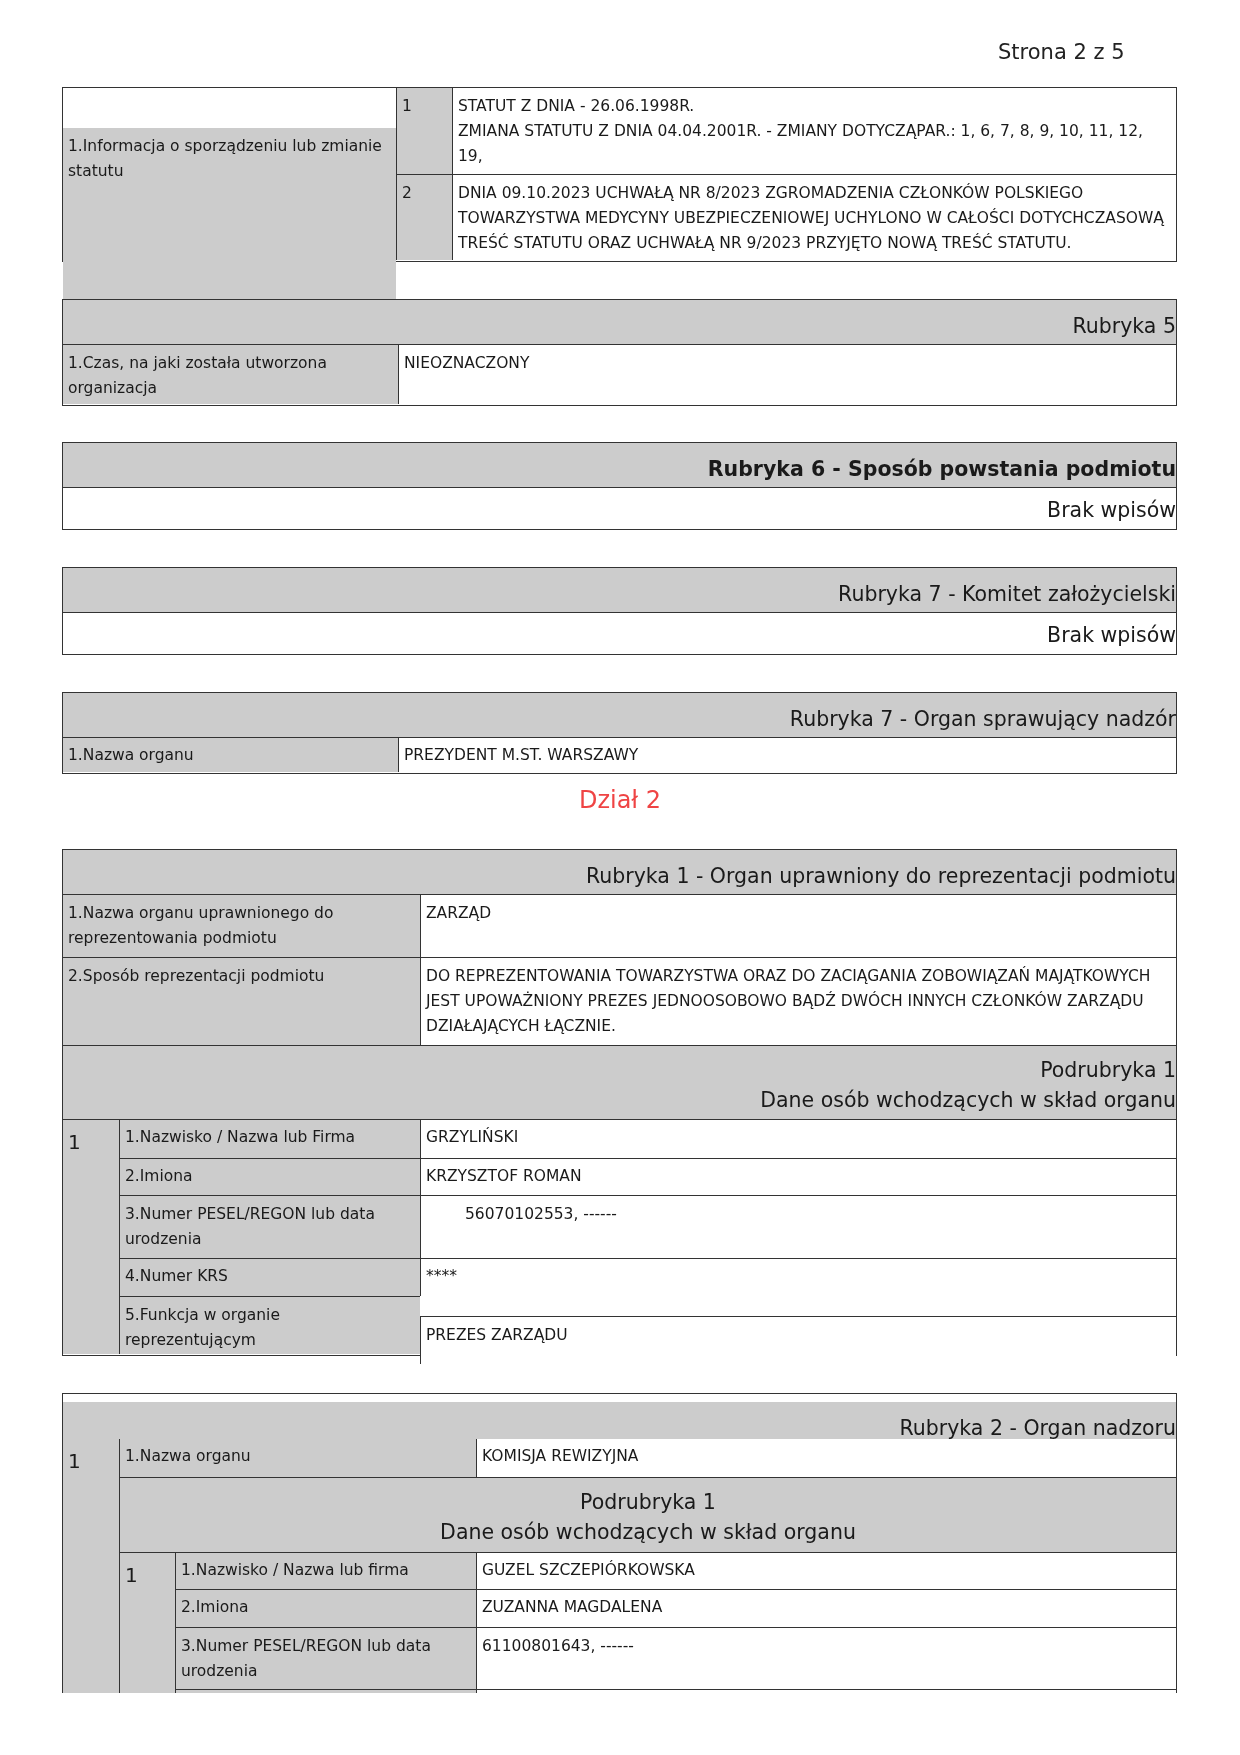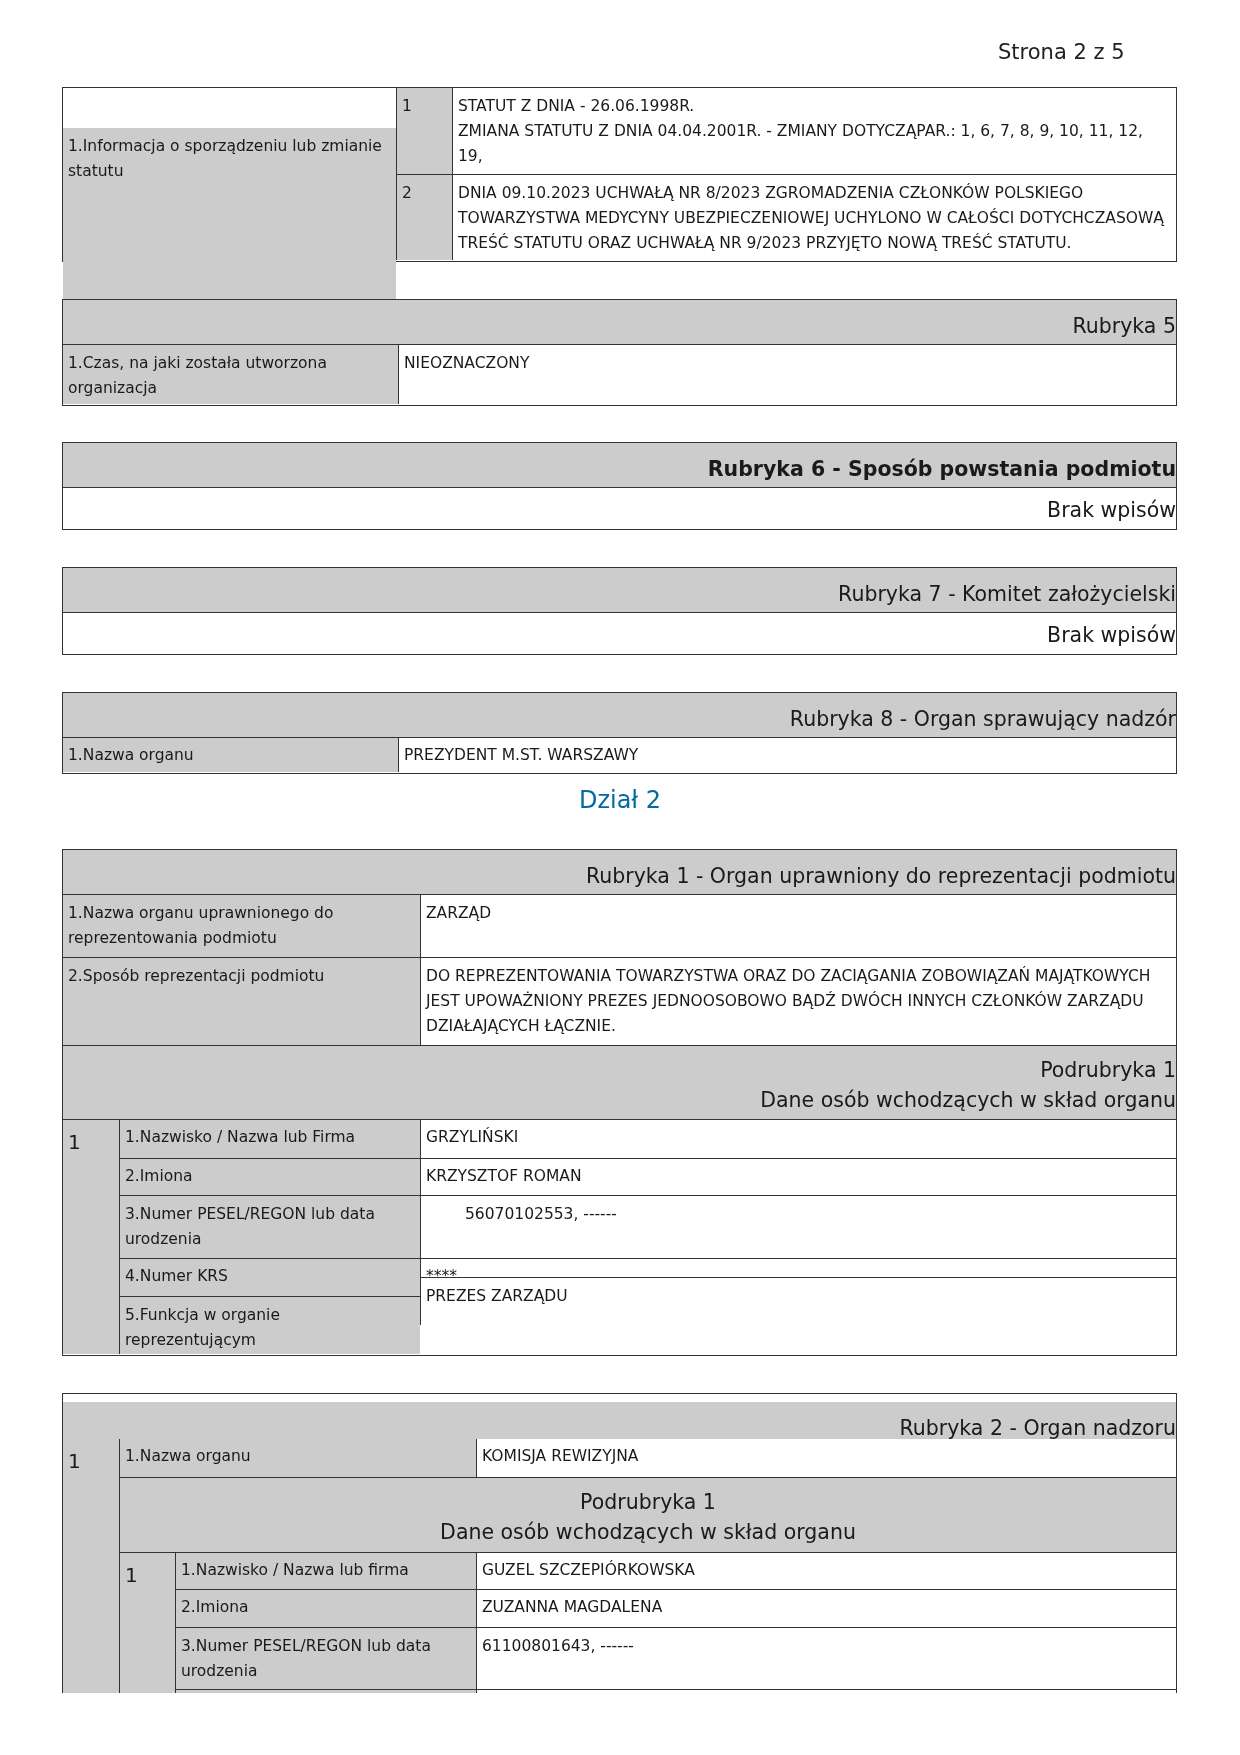--- a/index.html
+++ b/index.html
@@ -25,21 +25,21 @@
   .gray { background: #cccccc; }
   .white { background: #ffffff; }
   .hdr {
     position: absolute; left: 0; right: 0; box-sizing: border-box;
     background: #cccccc; text-align: right; font-size: 20.5px;
     border-bottom: 1.5px solid #333;
   }
   .hdr span { display: block; }
   .dzial {
     position: absolute; top: 786px; left: 0; width: 1240px; text-align: center;
-    font-size: 24px; color: #0369a1;
+    font-size: 24px; color: #ef4444;
   }
   .bt { border-top-width: 1.5px; }
   .bl { border-left-width: 1.5px; }
   .idx { font-size: 20px; padding-top: 10px; }
 </style>
 </head>
 <body>
 
 <div class="page-number">Strona 2 z 5</div>
 
@@ -91,21 +91,21 @@
   <div class="hdr" style="top:0;height:45px;padding-top:14px;">
     <span>Rubryka 7 - Komitet założycielski</span>
   </div>
   <div class="hdr" style="top:45px;height:40px;background:#fff;border-bottom:0;padding-top:10px;">
     <span>Brak wpisów</span>
   </div>
 </div>
 
 <div class="tbl" style="top:692px;height:82px;">
   <div class="hdr" style="top:0;height:45px;padding-top:14px;">
-    <span>Rubryka 8 - Organ sprawujący nadzór</span>
+    <span>Rubryka 7 - Organ sprawujący nadzór</span>
   </div>
   <div class="cell gray" style="left:0;top:45px;width:335px;height:34px;padding-top:5px;">
     <span>1.Nazwa organu</span>
   </div>
   <div class="cell white bl" style="left:335px;top:45px;width:778px;height:34px;padding-top:5px;">
     <span>PREZYDENT M.ST. WARSZAWY</span>
   </div>
 </div>
 
 <div class="dzial">Dział 2</div>
@@ -159,21 +159,21 @@
   <div class="cell gray bl bt" style="left:56px;top:408px;width:301px;height:38px;padding-top:5px;">
     <span>4.Numer KRS</span>
   </div>
   <div class="cell white bl bt" style="left:357px;top:408px;width:756px;height:38px;padding-top:5px;">
     <span>****</span>
   </div>
   <div class="cell gray bl bt" style="left:56px;top:446px;width:301px;height:58px;">
     <div>5.Funkcja w organie</div>
     <div>reprezentującym</div>
   </div>
-  <div class="cell white bl bt" style="left:357px;top:427px;width:756px;height:48px;">
+  <div class="cell white bl bt" style="left:357px;top:466px;width:756px;height:48px;">
     <span>PREZES ZARZĄDU</span>
   </div>
 </div>
 
 <div class="tbl" style="top:1393px;height:300px;border-bottom:0;">
   <div class="hdr" style="top:8px;height:45px;padding-top:14px;">
     <span>Rubryka 2 - Organ nadzoru</span>
   </div>
   <div class="cell gray idx" style="left:0;top:45px;width:56px;height:260px;">
     <span>1</span>

